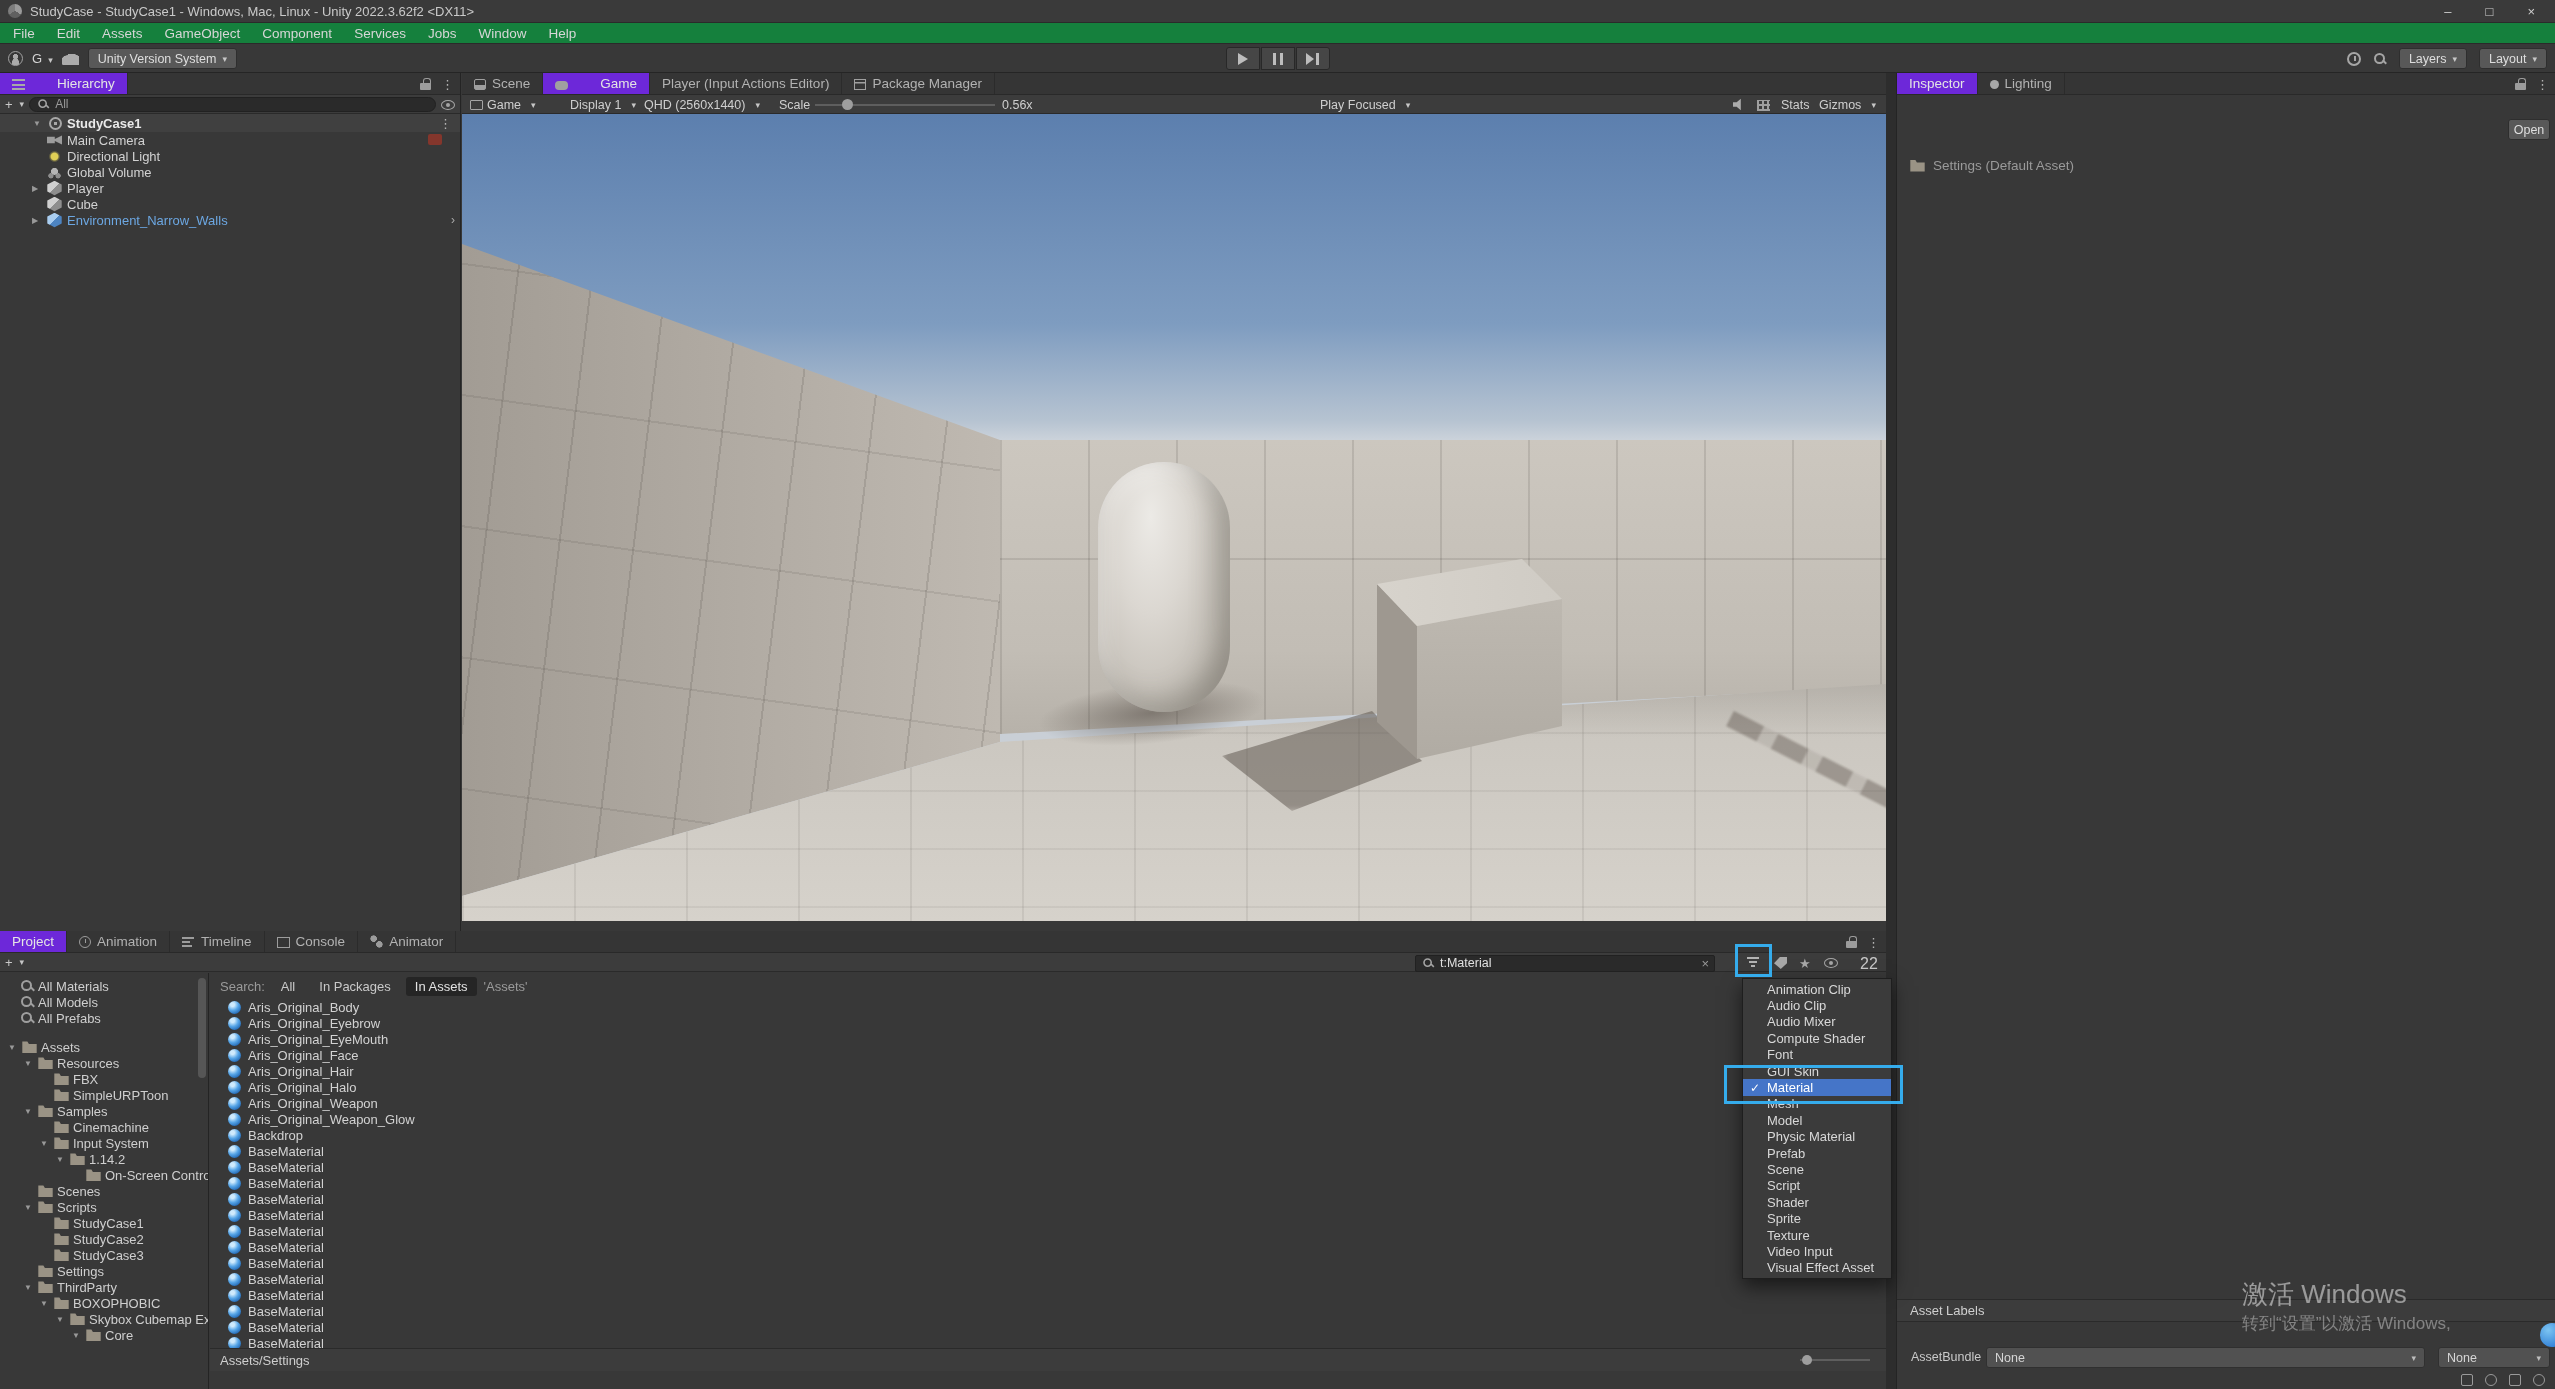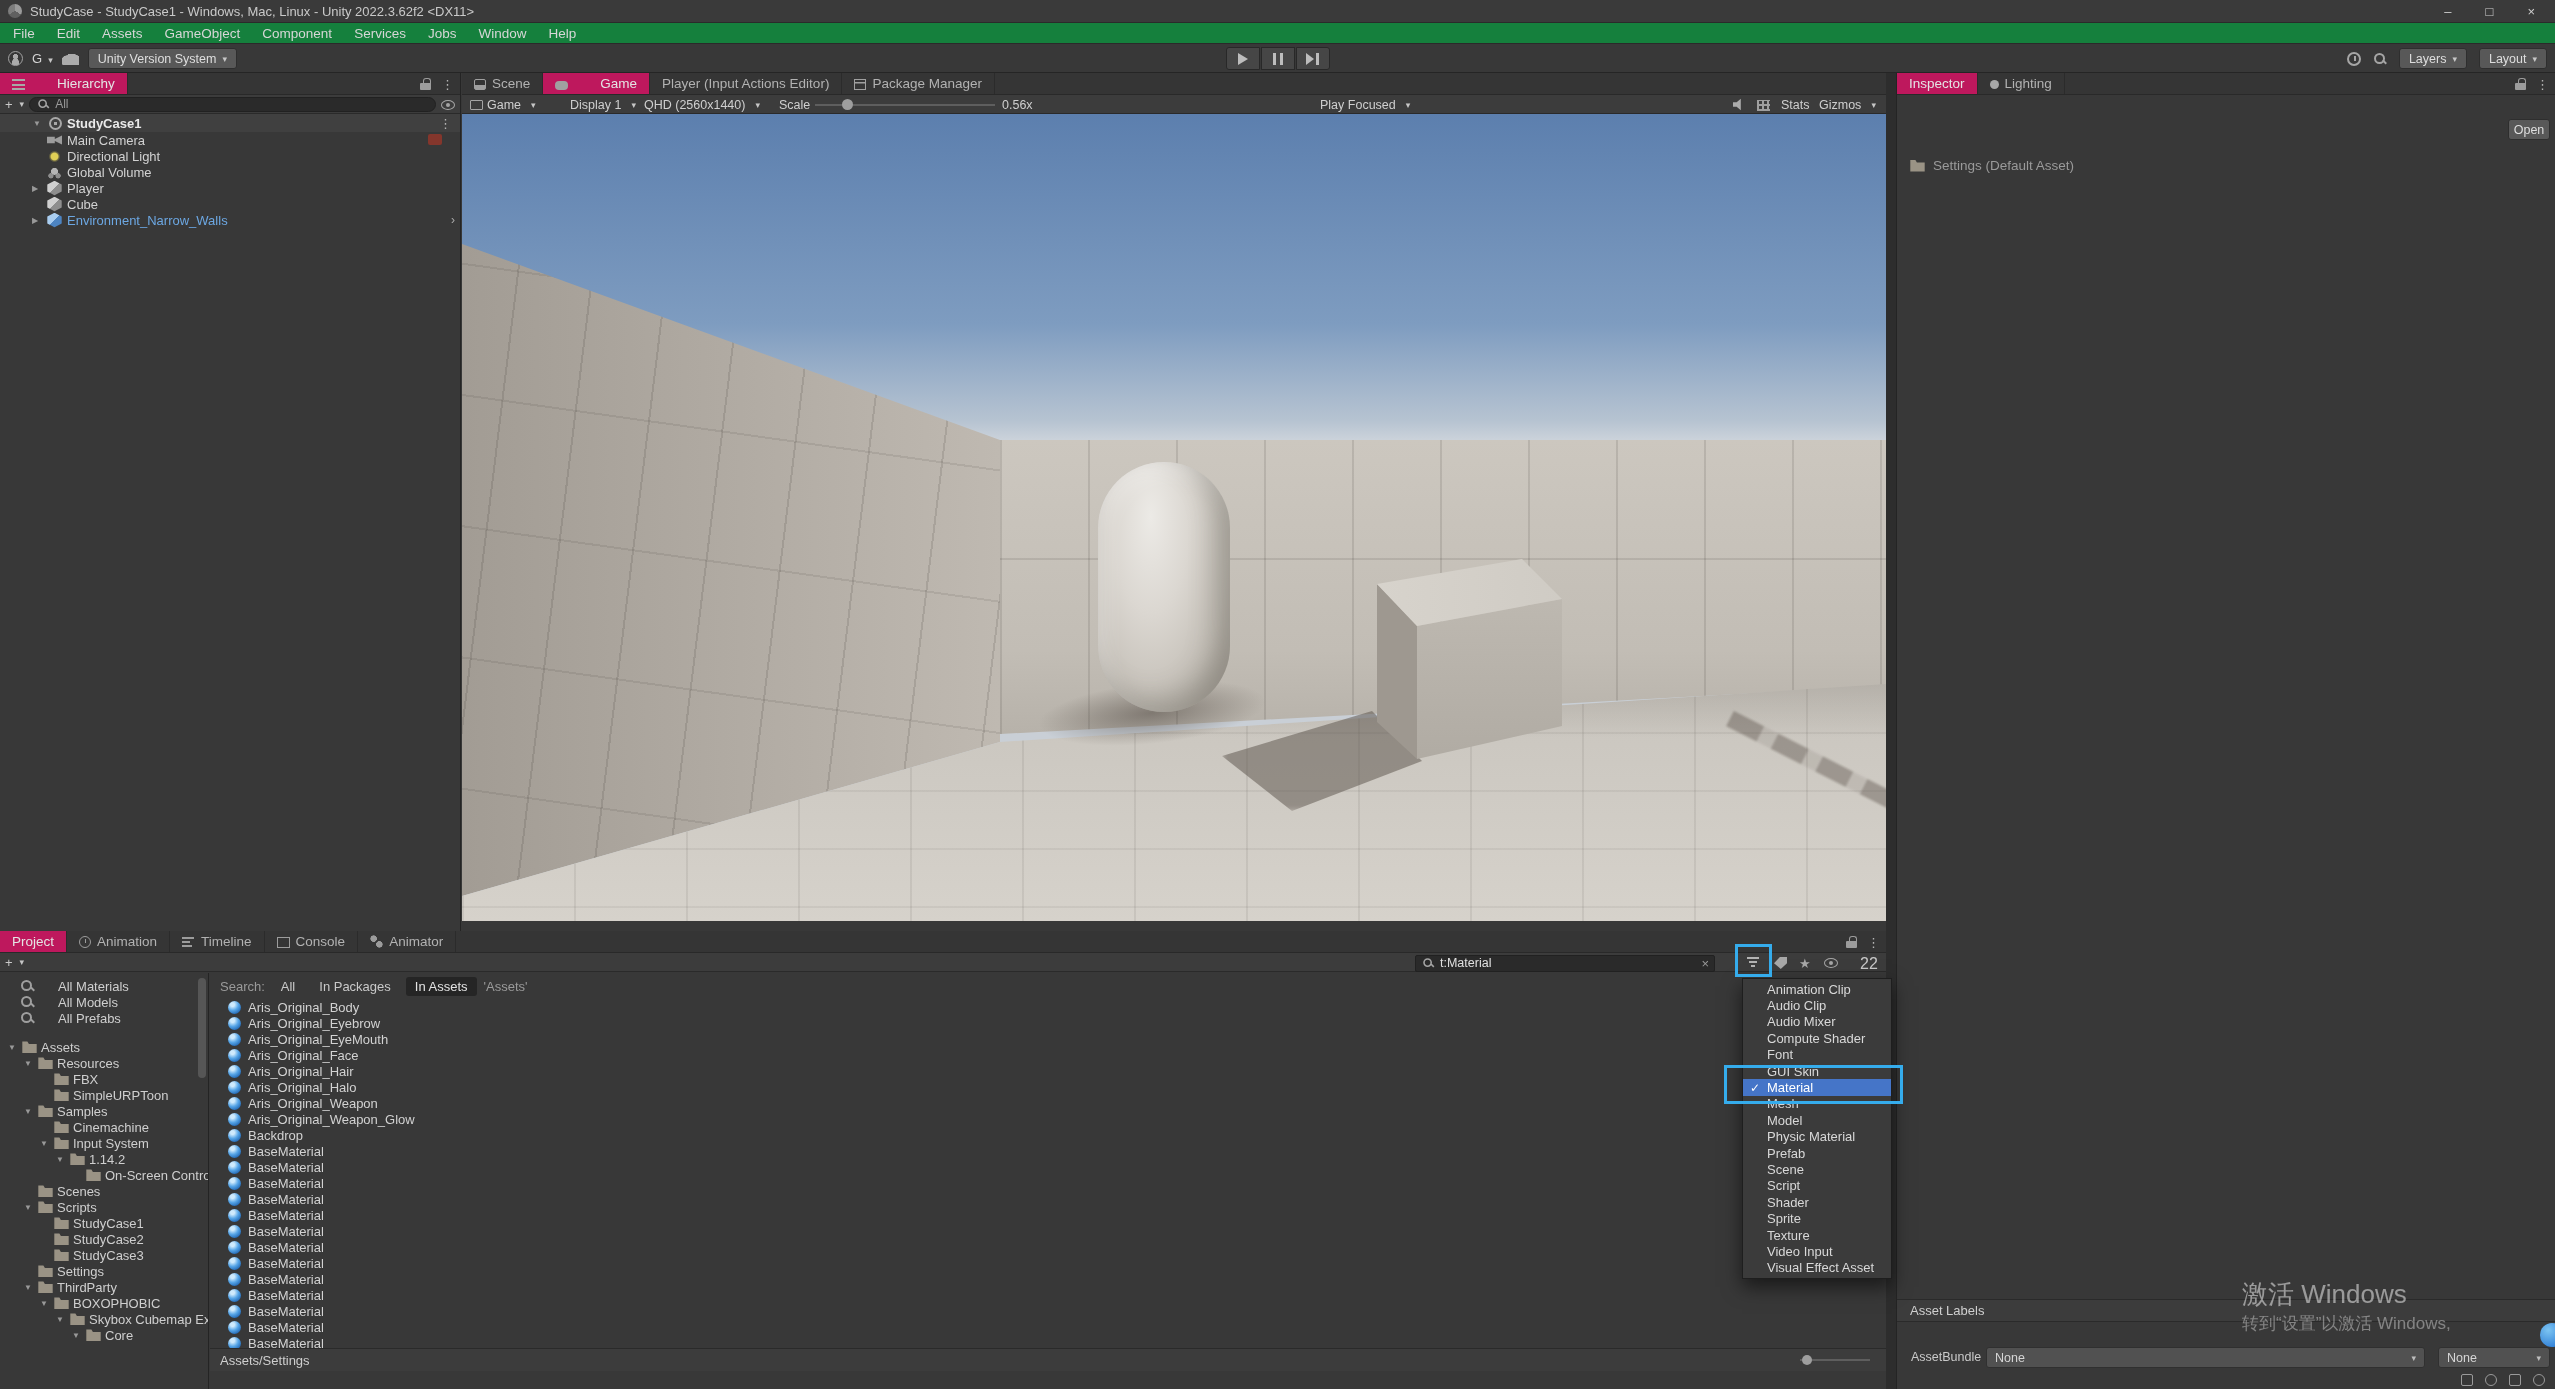--- a/index.html
+++ b/index.html
@@ -24,21 +24,21 @@
 .play-btn:last-child{border-radius:0 3px 3px 0;}
 .g-play{width:0;height:0;border-left:10px solid #bdbdbd;border-top:6px solid transparent;border-bottom:6px solid transparent;}
 .g-pause{width:10px;height:12px;border-left:3px solid #bdbdbd;border-right:3px solid #bdbdbd;}
 .g-step{position:relative;width:13px;height:12px;}
 .g-step::before{content:"";position:absolute;left:0;top:0;border-left:8px solid #bdbdbd;border-top:6px solid transparent;border-bottom:6px solid transparent;}
 .g-step::after{content:"";position:absolute;right:0;top:0;width:3px;height:12px;background:#bdbdbd;}
 
 
 .panel-tabbar{height:22px;background:#353535;display:flex;align-items:stretch;position:relative;border-bottom:1px solid #292929;}
 .ptab{display:flex;align-items:center;gap:6px;padding:0 12px;background:#353535;color:#b2b2b2;font-size:13.5px;border-right:1px solid #2b2b2b;}
-.ptab.active{background:#be185d;color:#e4e4e4;gap:32px;}
+.ptab.active{background:#6d28d9;color:#e4e4e4;gap:32px;}
 .panel-corner{position:absolute;right:6px;top:0;height:22px;display:flex;align-items:center;gap:10px;}
 .subbar{height:19px;background:#3c3c3c;border-bottom:1px solid #2a2a2a;display:flex;align-items:center;gap:5px;padding:0 5px;position:relative;}
 .vdots{color:#b3b3b3;font-size:13px;}
 .dim{color:#9a9a9a;}
 .searchbox{flex:1;height:15px;background:#2a2a2a;border:1px solid #212121;border-radius:8px;display:flex;align-items:center;gap:5px;padding:0 6px;font-size:12px;color:#8f8f8f;}
 .plus-btn{display:flex;align-items:center;color:#c9c9c9;font-size:13px;background:none;border:none;gap:1px;}
 
 
 .ic{width:15px;height:15px;position:relative;display:inline-block;flex:none;}
 .ic-unitylogo{width:14px;height:14px;border-radius:50%;background:conic-gradient(#9a9a9a 0 120deg,#606060 0 240deg,#7d7d7d 0 360deg);}
@@ -134,21 +134,21 @@
 
 .project{position:absolute;left:0;top:931px;width:1886px;height:458px;background:#383838;}
 .proj-search{position:absolute;left:1415px;top:1.5px;width:300px;height:17px;background:#2a2a2a;border:1px solid #212121;border-radius:2px;display:flex;align-items:center;gap:5px;padding:0 5px;font-size:12.5px;color:#e0e0e0;}
 .clear-x{margin-left:auto;color:#9a9a9a;font-size:13px;}
 .psr-ic{position:absolute;top:3px;}
 .hidden-count{position:absolute;left:1860px;top:2px;font-size:16px;color:#c9c9c9;}
 .proj-body{position:absolute;left:0;top:42px;right:0;bottom:0;}
 .proj-tree{position:absolute;left:0;top:0;width:209px;bottom:0;border-right:1px solid #242424;padding-top:5px;}
 .trow{height:16px;display:flex;align-items:center;gap:4px;font-size:13px;color:#cfcfcf;white-space:nowrap;overflow:hidden;}
 .trow .arrow{width:12px;flex:none;margin:0;}
-.fav{padding-left:20px;gap:24px;}
+.fav{padding-left:20px;gap:4px;}
 .tree-gap{height:13px;}
 .vthumb{position:absolute;width:8px;background:#565656;border-radius:4px;}
 .proj-list{position:absolute;left:210px;top:0;right:0;bottom:0;}
 .scope-row{height:26px;display:flex;align-items:center;gap:7px;padding:0 10px;font-size:13px;}
 .chip{padding:2px 9px;border-radius:3px;color:#c9c9c9;}
 .chip.active{background:#252525;color:#e2e2e2;}
 .arow{height:16px;display:flex;align-items:center;gap:7px;padding-left:18px;font-size:13px;color:#d2d2d2;}
 .path-bar{position:absolute;left:0;right:0;top:375px;height:23px;background:#3c3c3c;border-top:1px solid #2a2a2a;display:flex;align-items:center;padding:0 10px;font-size:13px;color:#cfcfcf;z-index:5;}
 .size-slider{margin-left:auto;margin-right:6px;width:70px;height:2px;background:#5e5e5e;position:relative;}
 .size-slider::before{content:"";position:absolute;left:2px;top:-4px;width:10px;height:10px;border-radius:50%;background:#9e9e9e;}

